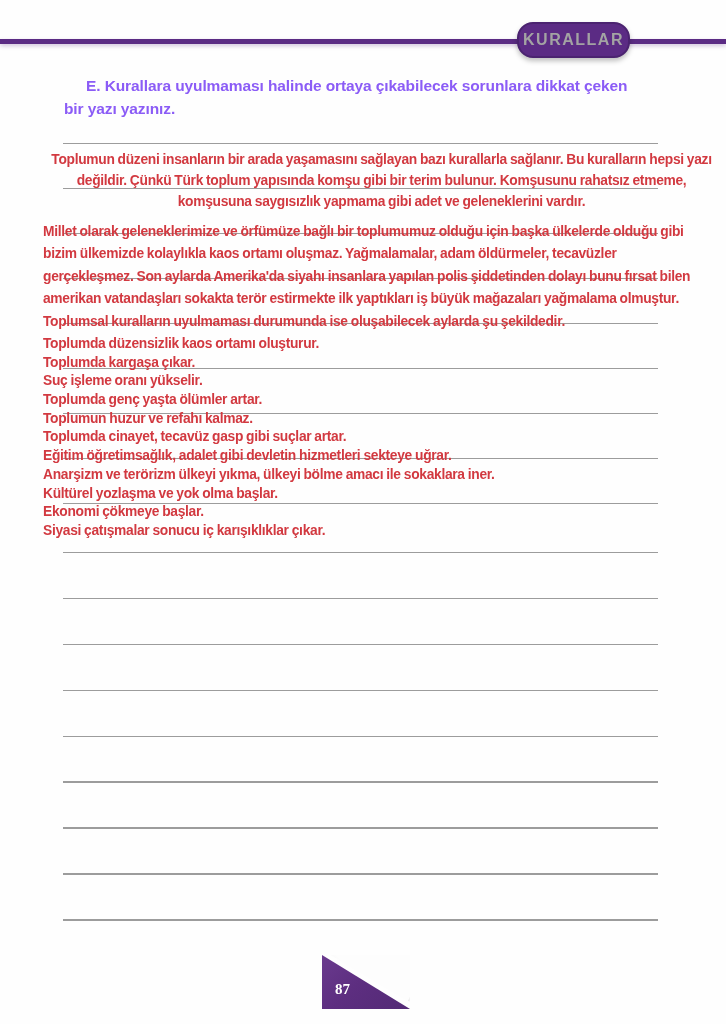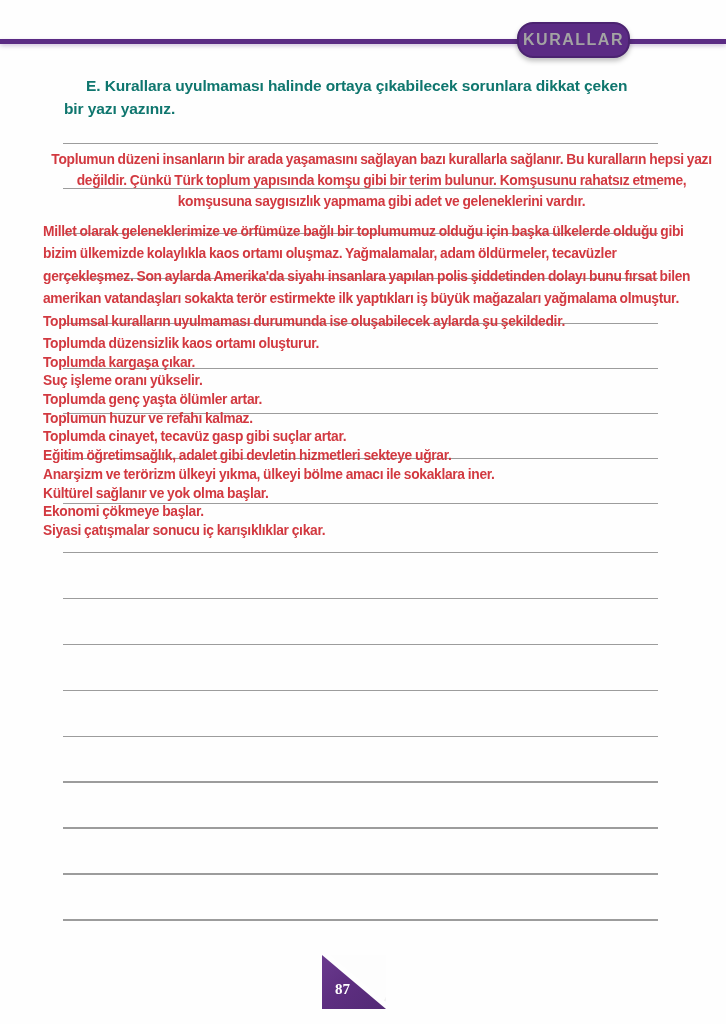--- a/index.html
+++ b/index.html
@@ -27,21 +27,21 @@
     display:flex; align-items:center; justify-content:center;
     box-shadow:0 3px 5px rgba(0,0,0,.25);
   }
   .badge span {
     color:#a3a3a3; font-size:16px; font-weight:700; letter-spacing:1.5px;
   }
 
   
   .prompt {
     position:absolute; left:64px; top:74px; width:640px;
-    color:#0f766e; font-size:15.5px; font-weight:700; line-height:23px;
+    color:#8b5cf6; font-size:15.5px; font-weight:700; line-height:23px;
     letter-spacing:-0.1px;
   }
   .prompt .line:first-child { text-indent:22px; }
 
   
   .ruled {
     position:absolute; left:63px; width:595px;
     background-repeat:repeat-y;
   }
   .ruled-upper {
@@ -65,21 +65,21 @@
   .red-block .line { white-space:nowrap; }
   .para-1 { top:149px; }
   .para-1 .line { height:21px; line-height:21px;text-align:center; }
   .para-2 { top:221px; }
   .para-2 .line { height:22.4px; line-height:22.4px; }
   .problem-list { top:335px; }
   .problem-list .line { height:18.7px; line-height:18.7px; }
 
   
   .corner {
-    position:absolute; left:322px; top:955px; width:64px; height:54px;
+    position:absolute; left:322px; top:955px; width:64px; height:54px;padding-left:24px;
   }
   .corner .tri {
     position:absolute; inset:0;
     background:linear-gradient(135deg,#6a3a8e 0%, #5d2e80 45%, #532a75 100%);
     clip-path:polygon(0 0, 0 100%, 100% 100%);
   }
   .corner .curl {
     position:absolute; left:9px; top:0; right:0; bottom:7px;
     background:linear-gradient(220deg,#fdfdfd 55%, #ececec 78%, #cbcbcb 100%);
     clip-path:polygon(0 0, 100% 100%, 100% 0);
@@ -125,21 +125,21 @@
     </div>
   <div class="red-block problem-list">
       <div class="line">Toplumda düzensizlik kaos ortamı oluşturur.</div>
       <div class="line">Toplumda kargaşa çıkar.</div>
       <div class="line">Suç işleme oranı yükselir.</div>
       <div class="line">Toplumda genç yaşta ölümler artar.</div>
       <div class="line">Toplumun huzur ve refahı kalmaz.</div>
       <div class="line">Toplumda cinayet, tecavüz gasp gibi suçlar artar.</div>
       <div class="line">Eğitim öğretimsağlık, adalet gibi devletin hizmetleri sekteye uğrar.</div>
       <div class="line">Anarşizm ve terörizm ülkeyi yıkma, ülkeyi bölme amacı ile sokaklara iner.</div>
-      <div class="line">Kültürel sağlanır ve yok olma başlar.</div>
+      <div class="line">Kültürel yozlaşma ve yok olma başlar.</div>
       <div class="line">Ekonomi çökmeye başlar.</div>
       <div class="line">Siyasi çatışmalar sonucu iç karışıklıklar çıkar.</div>
     </div>
 
   <div class="corner">
     <div class="tri"></div>
     <div class="curl"></div>
     <span class="num">87</span>
   </div>
 

